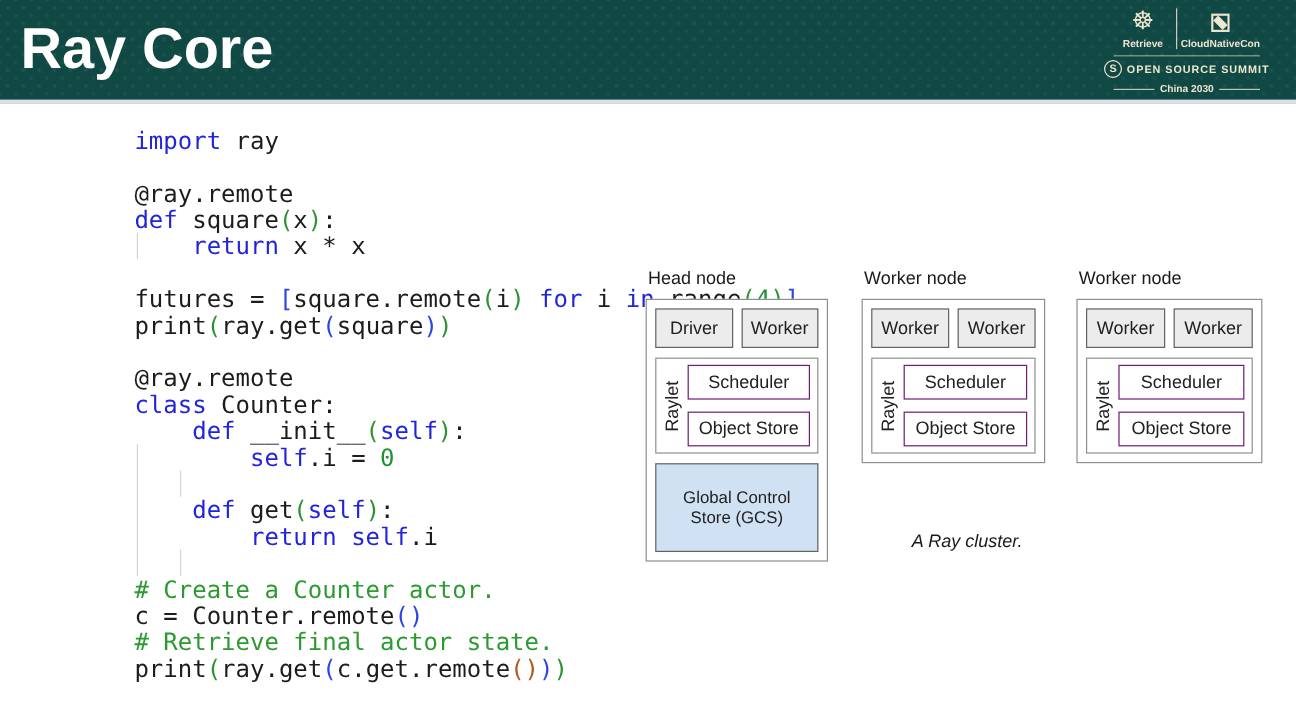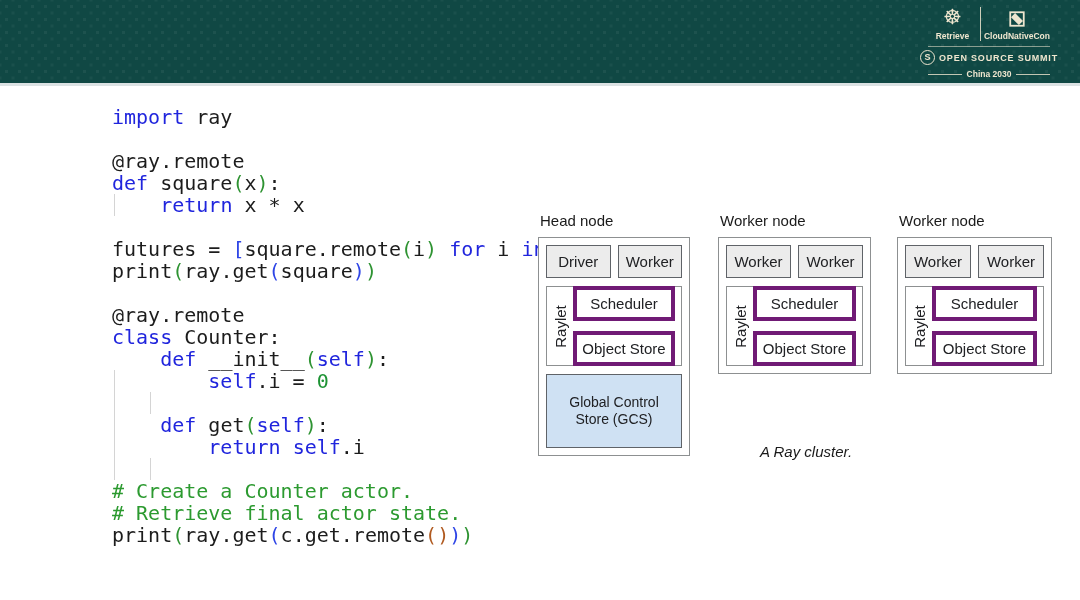--- a/index.html
+++ b/index.html
@@ -49,43 +49,44 @@
   .cl{white-space:pre;min-height:22px;}
   .tk-k{color:var(--tk-k,#2025dd);}
   .tk-s{color:var(--tk-s,#2025dd);text-align:center;}
   .tk-c{color:var(--tk-c,#2c9a30);}
   .tk-n{color:var(--tk-n,#1d9334);}
   .tk-g{color:var(--tk-g,#2e9332);}
   .tk-b{color:var(--tk-b,#2e45e6);}
   .tk-o{color:var(--tk-o,#b05a20);}
   .guide{position:absolute;width:1px;background:#d4d4d4;}
   
-  .node{position:absolute;top:212px;}
+  .node{position:absolute;top:224px;}
   .node-label{font-size:15px;color:#1a1a1a;margin:0 0 6px 2px;height:19px;}
   .node-box{border:1.5px solid #8d9091;background:#fff;padding:7px;box-sizing:content-box;}
   .proc-row{display:flex;gap:7px;margin-bottom:8px;border-radius:16px;}
   .proc{flex:1;border:1px solid #5f6368;background:#ececec;height:31px;line-height:31px;
         text-align:center;font-size:15px;color:#202124;}
   .raylet{border:1px solid #8d9091;display:flex;height:78px;}
   .raylet-label{width:26px;display:flex;align-items:center;justify-content:center;
         font-size:15px;color:#202124;}
   .raylet-label span{transform:rotate(-90deg);white-space:nowrap;display:block;}
   .raylet-items{flex:1;display:flex;flex-direction:column;justify-content:center;gap:10px;padding-right:6px;}
-  .comp{border:4px solid #701a75;background:#fff;height:27px;line-height:27px;
+  .comp{border:1px solid #701a75;background:#fff;height:27px;line-height:27px;
         text-align:center;font-size:15px;color:#202124;}
   .gcs{margin-top:8px;border:1px solid #5f6368;background:var(--gcs-fill,#cfe1f3);
         font-size:14px;line-height:17px;text-align:center;padding:19px 2px;
         white-space:pre-line;color:#202124;}
   .caption{position:absolute;left:700px;top:443px;width:212px;text-align:center;
         font-size:15px;font-style:italic;color:#1a1a1a;}
 </style>
 </head>
 <body>
 
 <div class="header">
+  <h1>Ray Core</h1>
   <div class="logos">
     <div class="logo-row1">
       <div class="logo-col">
         <span class="wheel">☸</span>
         <span class="lbl">Retrieve</span>
       </div>
       <div class="vdiv"></div>
       <div class="logo-col">
         <svg width="18" height="18" viewBox="0 0 24 24">
           <rect x="3" y="3" width="18" height="18" fill="none" stroke="#efe6cf" stroke-width="2.4"></rect>
@@ -119,20 +120,21 @@
     <div class="cl"></div>
     <div class="cl"><span class="tk-t">@ray.remote</span></div>
     <div class="cl"><span class="tk-k">class</span><span class="tk-t"> Counter:</span></div>
     <div class="cl"><span class="tk-t">    </span><span class="tk-k">def</span><span class="tk-t"> __init__</span><span class="tk-g">(</span><span class="tk-s">self</span><span class="tk-g">)</span><span class="tk-t">:</span></div>
     <div class="cl"><span class="tk-t">        </span><span class="tk-s">self</span><span class="tk-t">.i = </span><span class="tk-n">0</span></div>
     <div class="cl"></div>
     <div class="cl"><span class="tk-t">    </span><span class="tk-k">def</span><span class="tk-t"> get</span><span class="tk-g">(</span><span class="tk-s">self</span><span class="tk-g">)</span><span class="tk-t">:</span></div>
     <div class="cl"><span class="tk-t">        </span><span class="tk-k">return</span><span class="tk-t"> </span><span class="tk-s">self</span><span class="tk-t">.i</span></div>
     <div class="cl"></div>
     <div class="cl"><span class="tk-c"># Create a Counter actor.</span></div>
+    <div class="cl"><span class="tk-t">c = Counter.remote</span><span class="tk-b">(</span><span class="tk-b">)</span></div>
     <div class="cl"><span class="tk-c"># Retrieve final actor state.</span></div>
     <div class="cl"><span class="tk-t">print</span><span class="tk-g">(</span><span class="tk-t">ray.get</span><span class="tk-b">(</span><span class="tk-t">c.get.remote</span><span class="tk-o">(</span><span class="tk-o">)</span><span class="tk-b">)</span><span class="tk-g">)</span></div>
     <div class="guide" style="left: 2px; top: 88px; height: 22px;"></div>
     <div class="guide" style="left: 2px; top: 264px; height: 110px;"></div>
     <div class="guide" style="left: 38px; top: 286px; height: 22px;"></div>
     <div class="guide" style="left: 38px; top: 352px; height: 22px;"></div>
   </div>
 
 <div id="diagram">
     <div class="node" style="left: 538px; width: 152px;">

